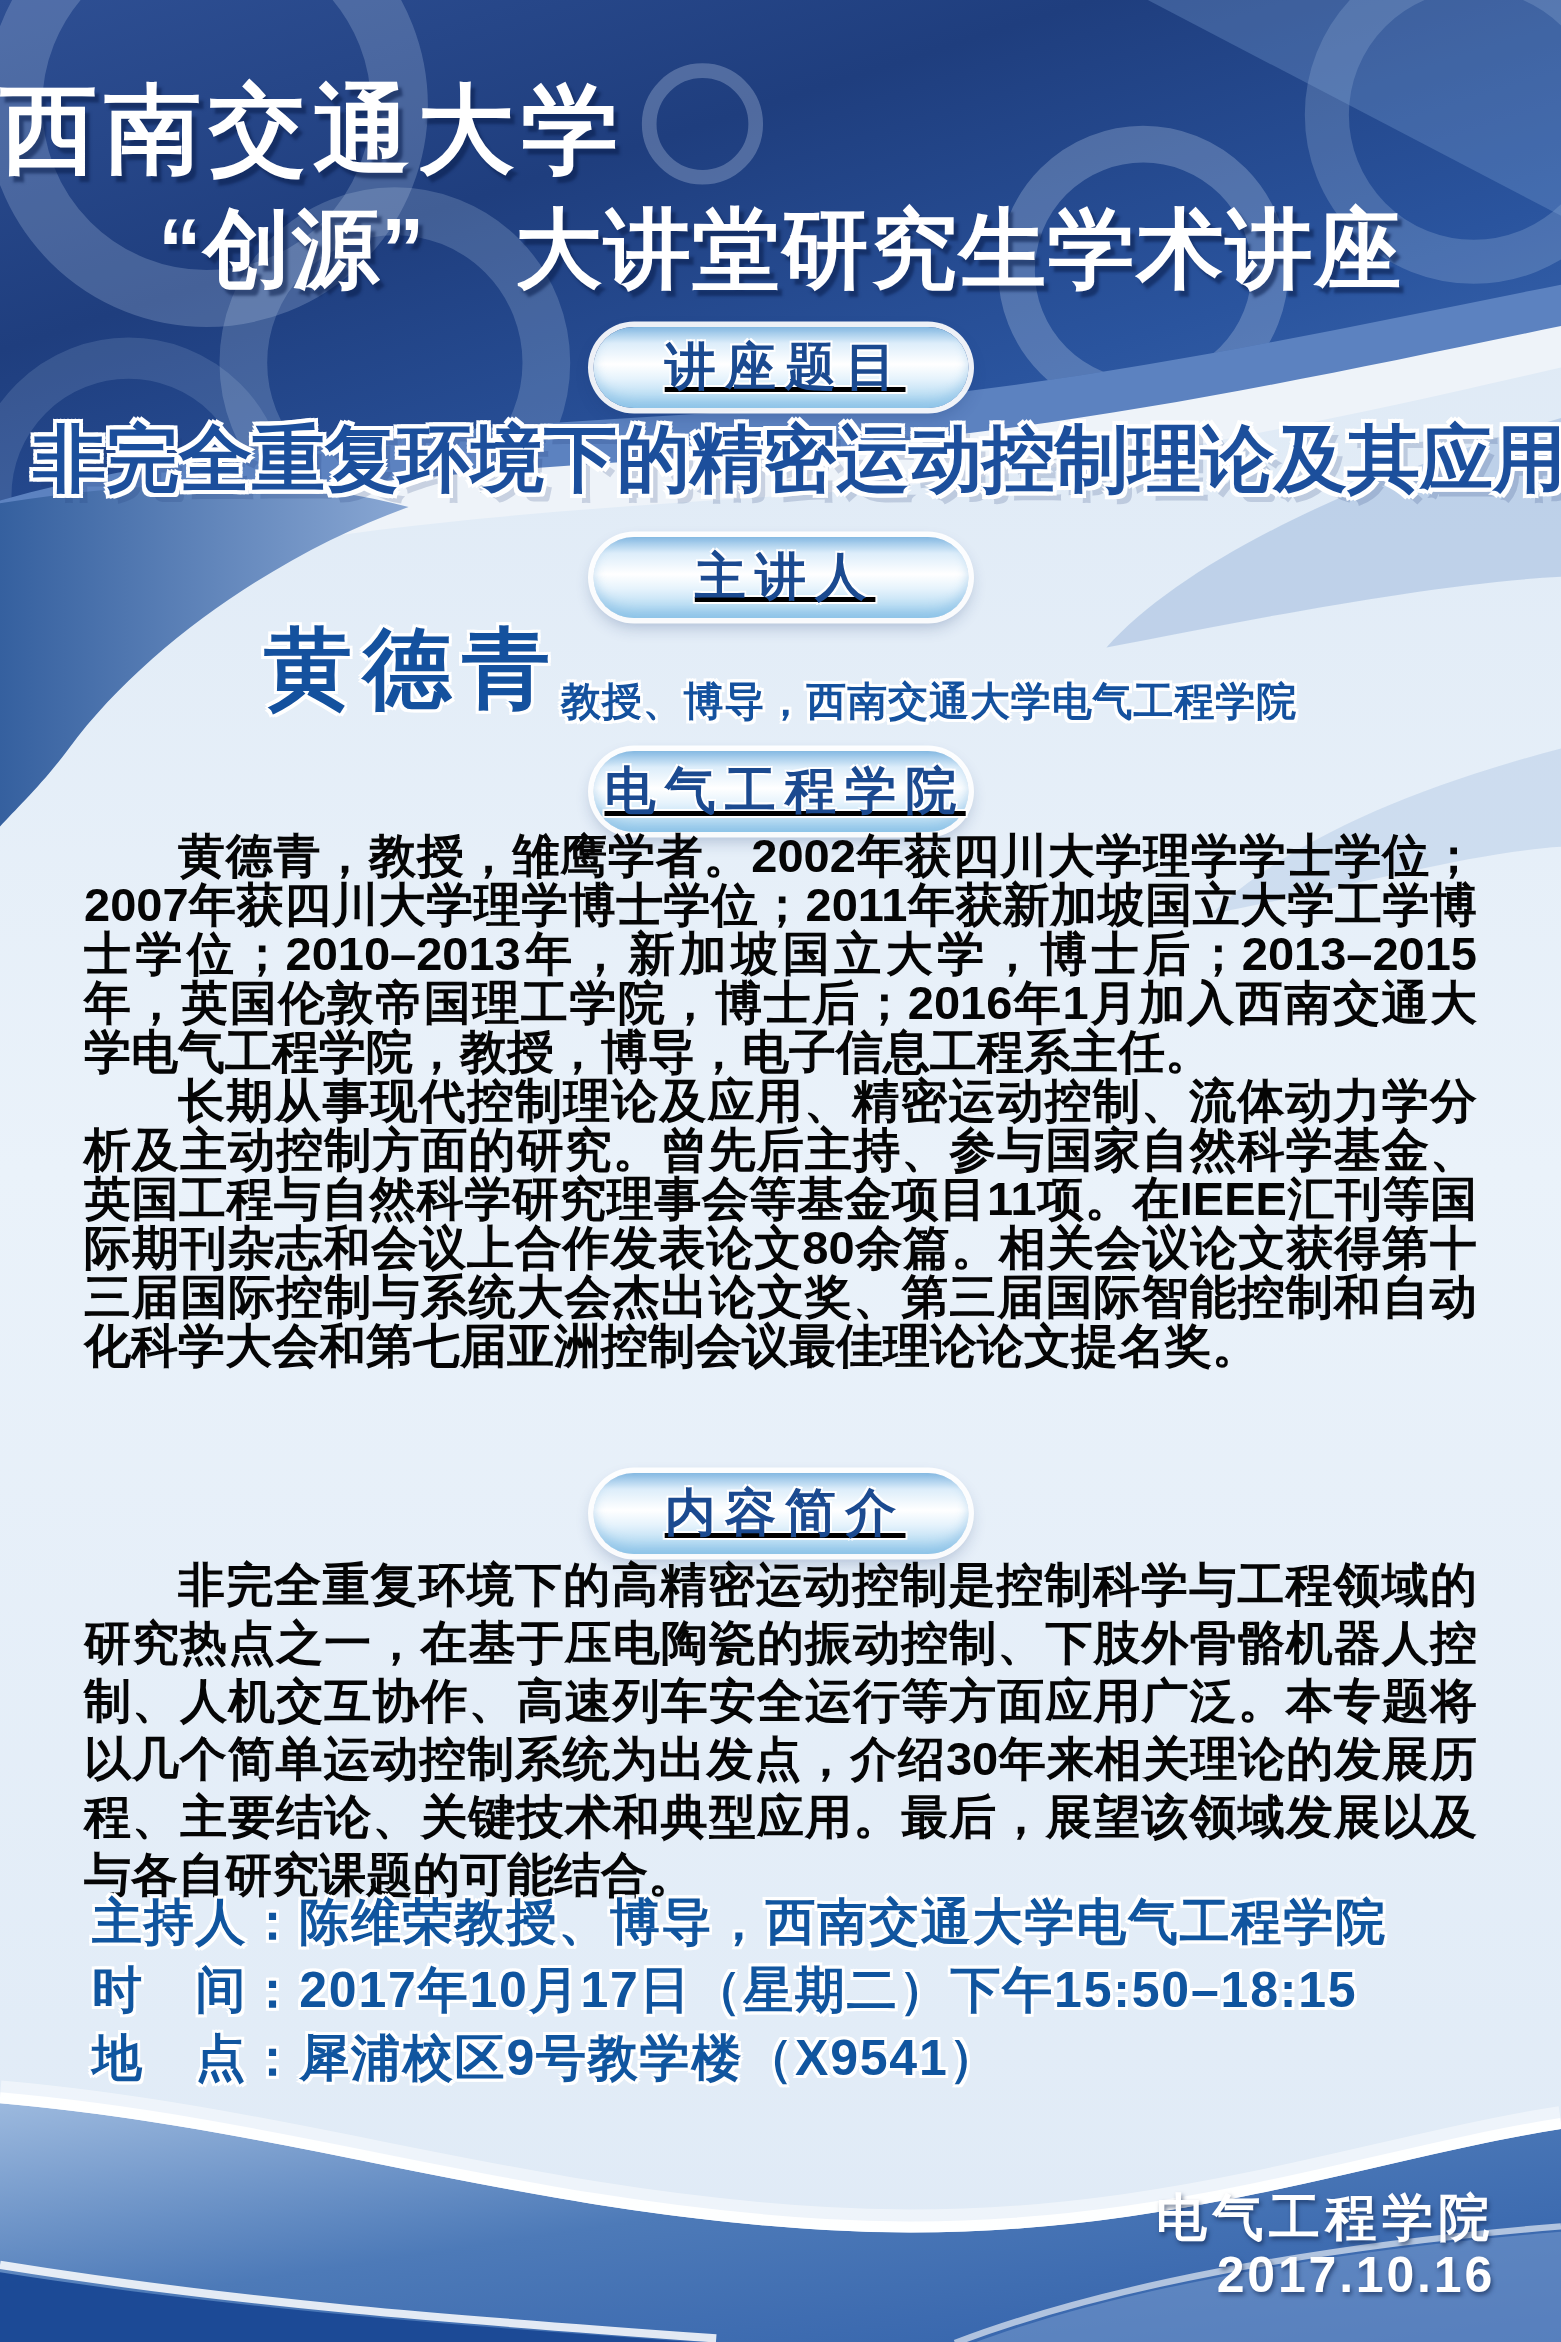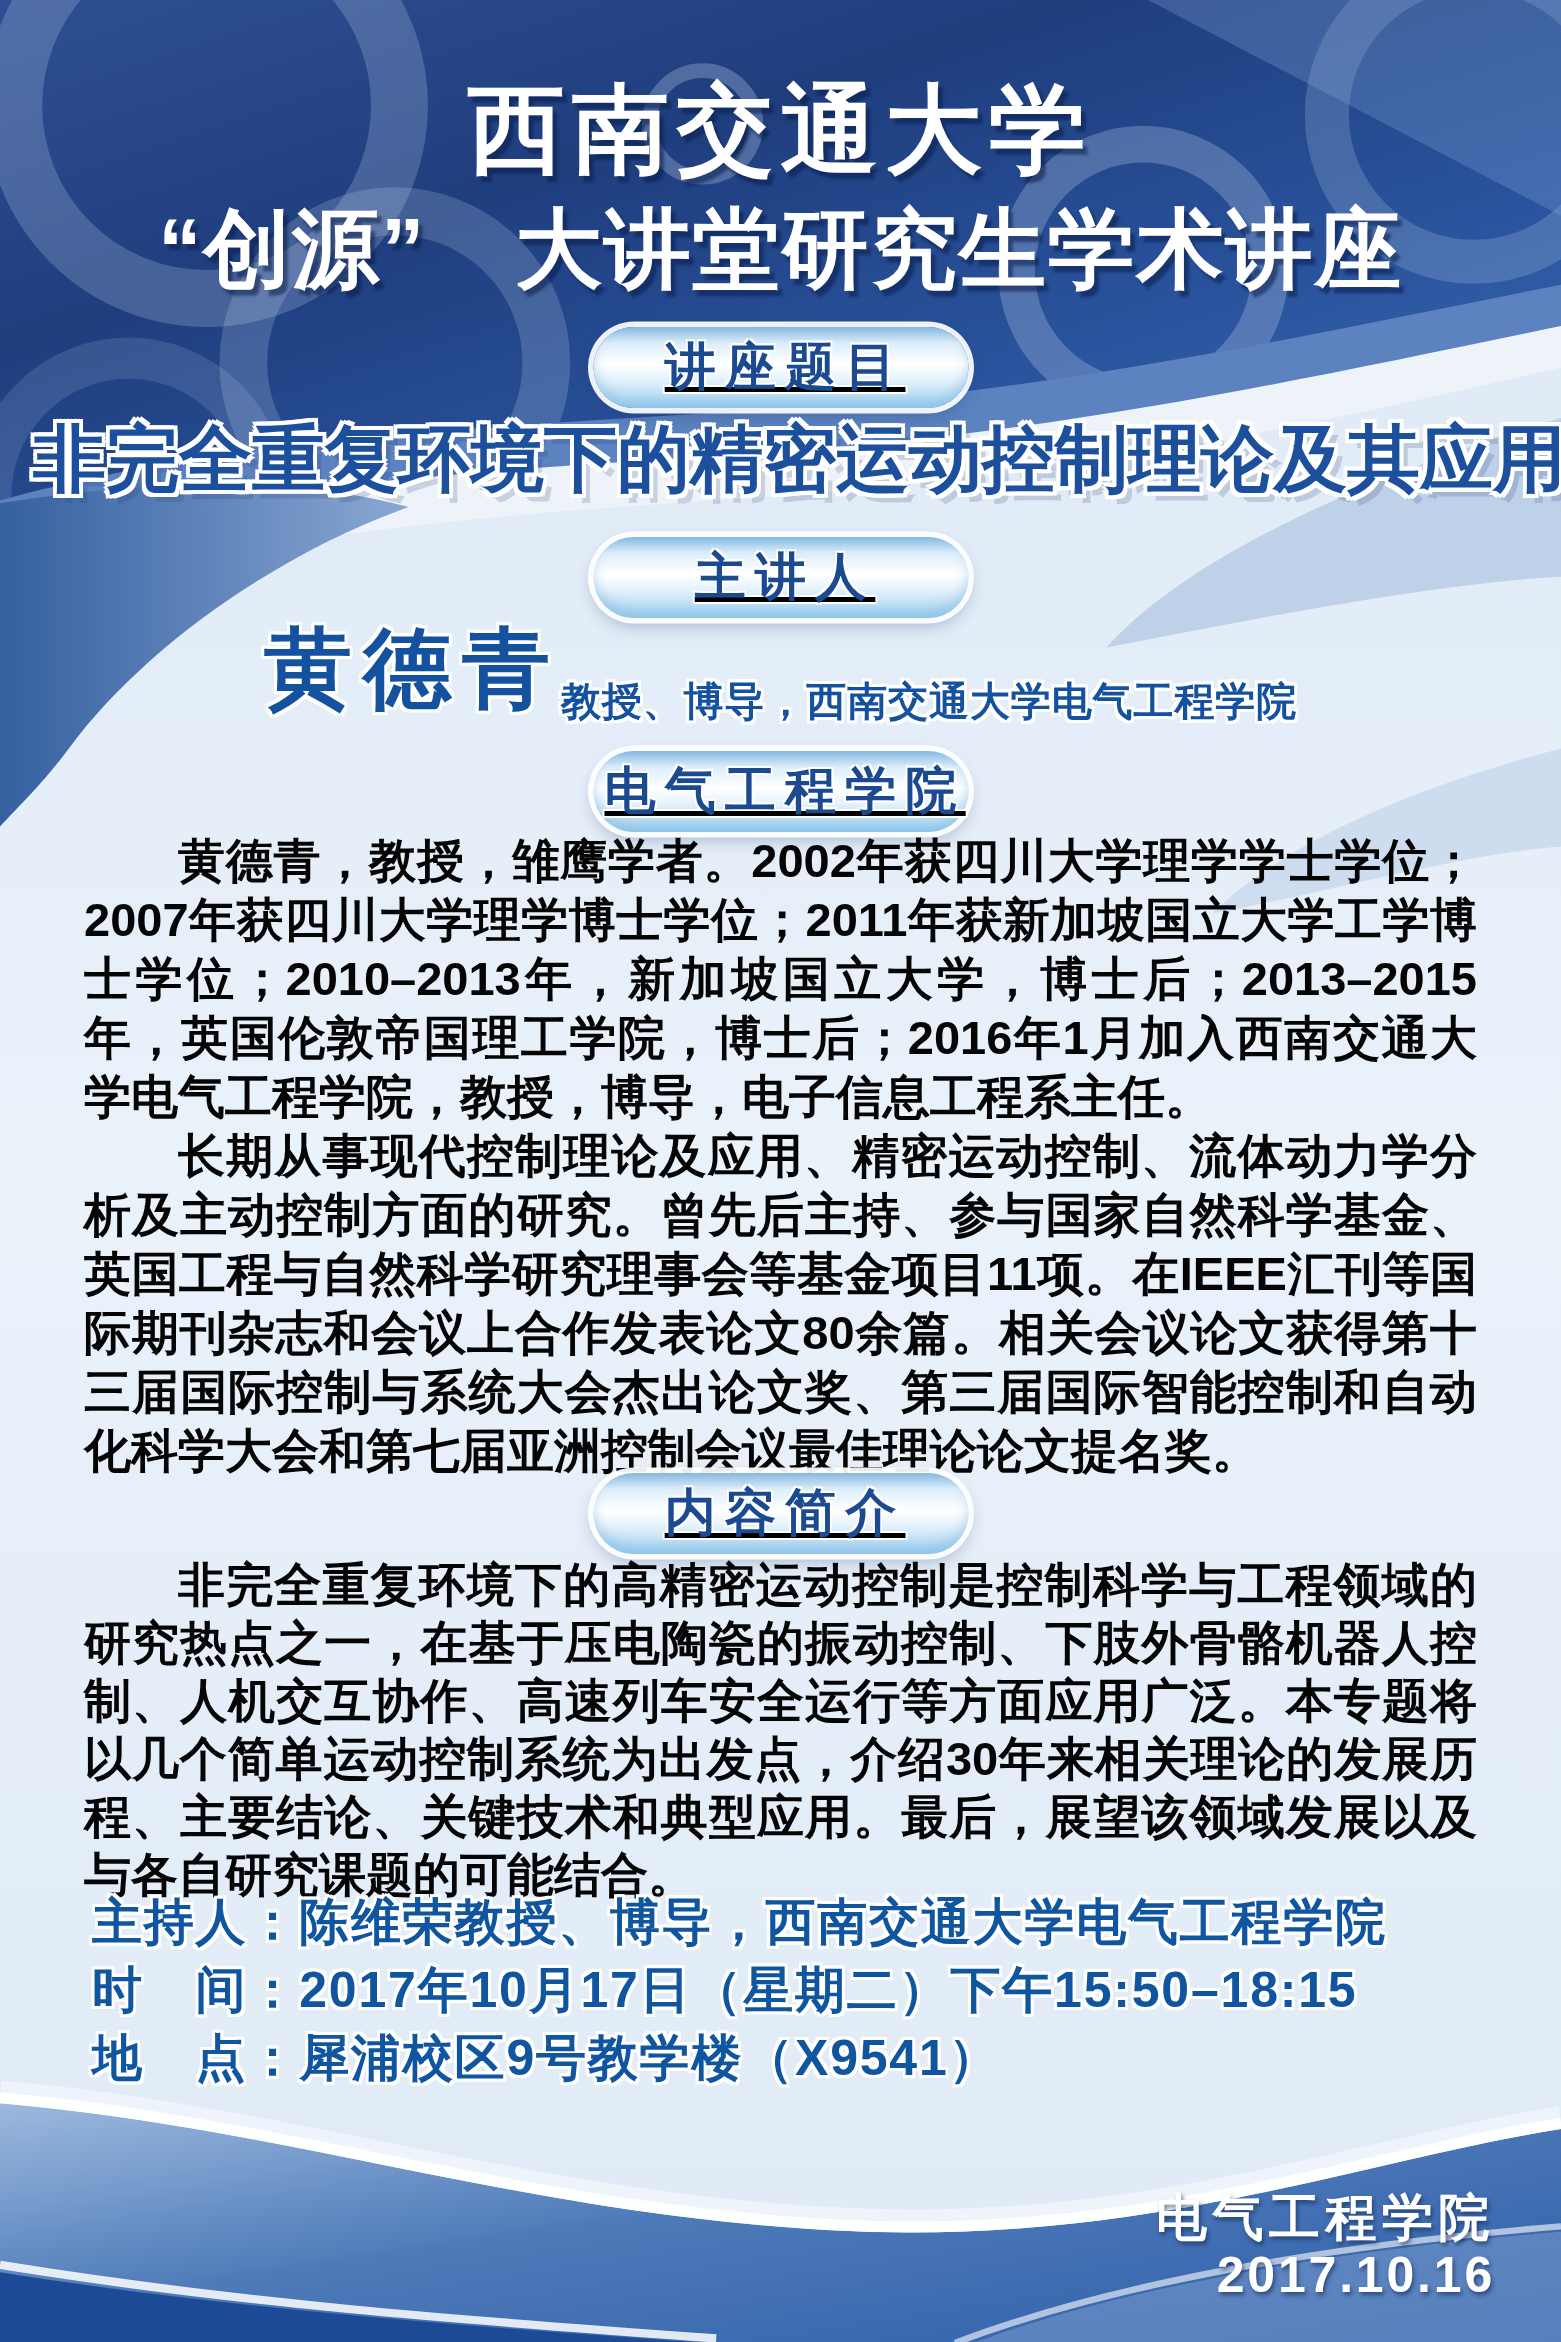--- a/index.html
+++ b/index.html
@@ -15,21 +15,21 @@
     -2.8px -2.8px 0 #fff, 0 -2.8px 0 #fff, 2.8px -2.8px 0 #fff,
     -2.8px  0   0 #fff, 2.8px  0   0 #fff,
     -2.8px  2.8px 0 #fff, 0  2.8px 0 #fff, 2.8px 2.8px 0 #fff;}
   .ow4{text-shadow:
     -3.7px -3.7px 0 #fff, 0 -3.7px 0 #fff, 3.7px -3.7px 0 #fff,
     -3.7px  0   0 #fff, 3.7px  0   0 #fff,
     -3.7px  3.7px 0 #fff, 0  3.7px 0 #fff, 3.7px 3.7px 0 #fff,
     8.3px 9.2px 0 rgba(25,55,115,.18); padding-left: 19px;}
 
   
-  .h-line1{position:absolute;top:66px;left:0;width:100%;text-align:center;
+  .h-line1{position:absolute;top:66px;left:0;width:100%;
     color:#ffffff;font-size:97px;font-weight:900;letter-spacing:7.3px;
     text-shadow:4.6px 5.5px 2.8px rgba(10,30,75,.55);}
   .h-line2{position:absolute;top:191px;left:0;width:100%;text-align:center;
     color:#ffffff;font-size:87px;font-weight:900;letter-spacing:1.8px;
     text-shadow:4.6px 5.5px 2.8px rgba(10,30,75,.55);}
 
   
   .pill{position:absolute;left:50%;transform:translateX(-50%);
     width:375px;height:81px;border-radius:42px;
     background:linear-gradient(180deg,#85b9e2 0%,#dcedfa 20%,#ffffff 46%,#e6f3fc 64%,#9fd0ee 100%);
@@ -50,21 +50,21 @@
   
   .speaker-row{position:absolute;top:610px;left:0;width:100%;
     display:flex;justify-content:center;align-items:flex-end;}
   .speaker-name{color:#14519e;font-size:88px;font-weight:900;letter-spacing:11px;}
   .speaker-title{color:#14519e;font-size:40px;font-weight:900;letter-spacing:0.9px;}
 
   
   .body-text{position:absolute;left:84px;right:84px;color:#050505;
     font-size:47px;font-weight:600;text-align:justify;}
   .body-text p{margin:0;text-indent:2em;}
-  .pos-bio-text{top:831px;line-height:59px;}
+  .pos-bio-text{top:831px;line-height:49px;}
   .pos-content-text{top:1556px;line-height:58px;}
 
   
   .info{position:absolute;left:92px;top:1888px;color:#10559f;
     font-size:50px;font-weight:900;line-height:68px;letter-spacing:1.8px;}
 
   
   .notice{position:absolute;top:2112px;left:0;width:100%;text-align:center;
     color:#0b0b0b;font-size:48px;font-weight:600;}
   .footer-org{position:absolute;top:2184px;right:66px;color:#ffffff;

